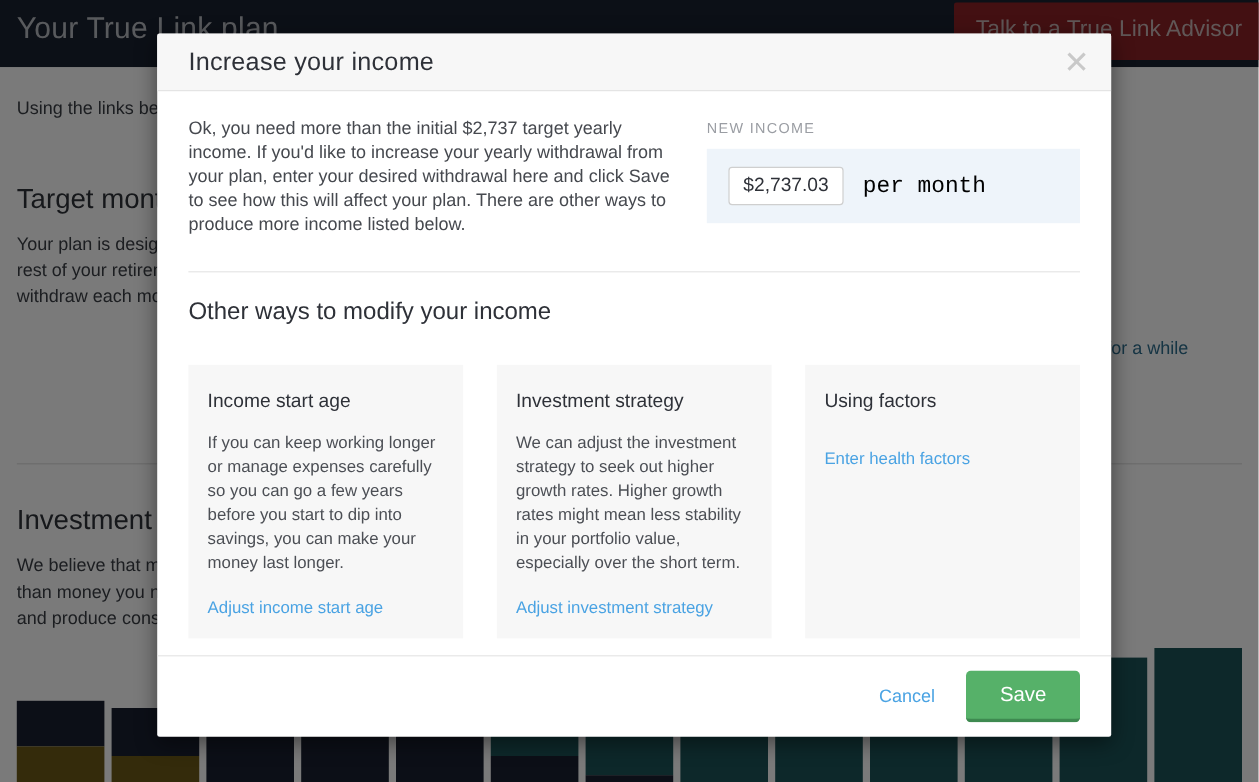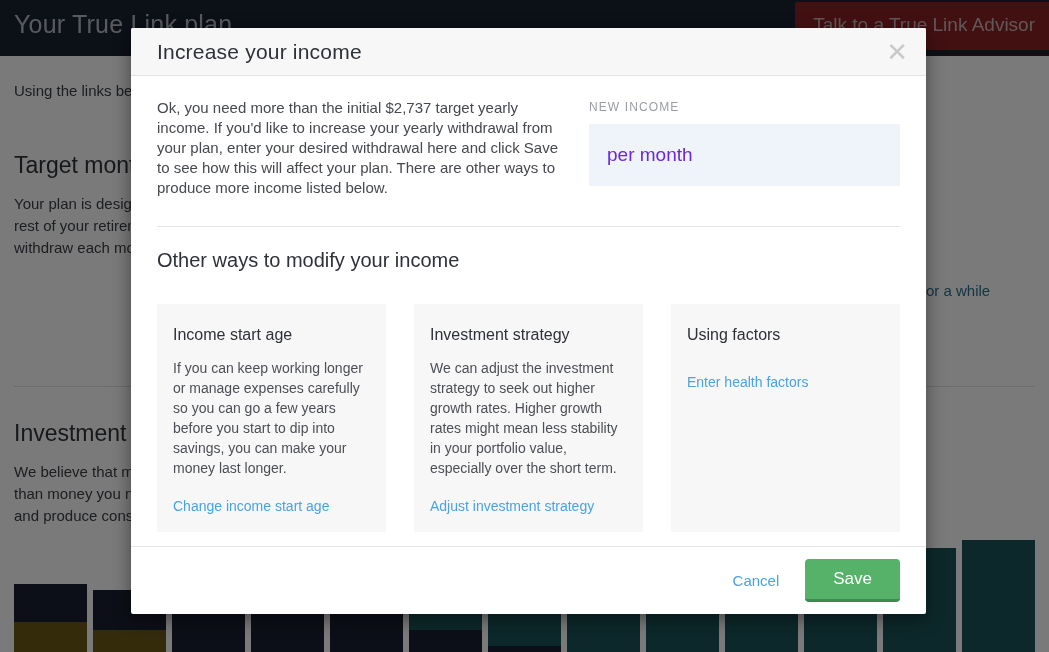--- a/index.html
+++ b/index.html
@@ -87,21 +87,21 @@
   }
   .ni-box {
     background: #eef4fa; padding: 16px 18px; display: flex; align-items: center; gap: 16px;
     height: 62px;
   }
   .ni-input {
     width: 96px; height: 32px; border: 1px solid #cfcfcf; border-radius: 3px;
     background: #fff; font-size: 16px; color: #2e3138; text-align: center;
     font-family: "Liberation Sans", sans-serif; padding: 0 4px;
   }
-  .ni-unit { font-size: 19px; color: #6d28d9; }
+  .ni-unit { font-size: 19px; color: #000000; font-family: Liberation Mono, monospace; }
 
   .divider { height: 1px; background: #e5e5e5; margin: 28px 0 0 0; }
 
   .sec-title { font-size: 20px; font-weight: 400; color: #2e3138; margin: 22px 0 32px 0; }
 
   .cards { display: flex; gap: 28px; }
   .card {
     flex: 1 1 0; background: #f7f7f7; padding: 22px 16px 18px 16px;
     min-height: 228px; display: flex; flex-direction: column;
   }
@@ -227,35 +227,36 @@
 
     <div class="modal-body">
 
       <div class="top-row">
         <div class="top-left">
           <div class="intro-text">Ok, you need more than the initial $2,737 target yearly income. If you'd like to increase your yearly withdrawal from your plan, enter your desired withdrawal here and click Save to see how this will affect your plan. There are other ways to produce more income listed below.</div>
         </div>
         <div class="top-right">
           <div class="ni-label">NEW INCOME</div>
           <div class="ni-box">
+            <input class="ni-input" type="text" value="$2,737.03" style="">
             <span class="ni-unit">per month</span>
           </div>
         </div>
       </div>
 
       <div class="divider"></div>
 
       <div class="sec-title">Other ways to modify your income</div>
 
       <div class="cards">
 
         <div class="card">
           <div class="card-title">Income start age</div>
           <div class="card-text">If you can keep working longer or manage expenses carefully so you can go a few years before you start to dip into savings, you can make your money last longer.</div>
-          <a class="card-link">Change income start age</a>
+          <a class="card-link">Adjust income start age</a>
         </div>
 
         <div class="card">
           <div class="card-title">Investment strategy</div>
           <div class="card-text">We can adjust the investment strategy to seek out higher growth rates. Higher growth rates might mean less stability in your portfolio value, especially over the short term.</div>
           <a class="card-link">Adjust investment strategy</a>
         </div>
 
         <div class="card">
           <div class="card-title">Using factors</div>

